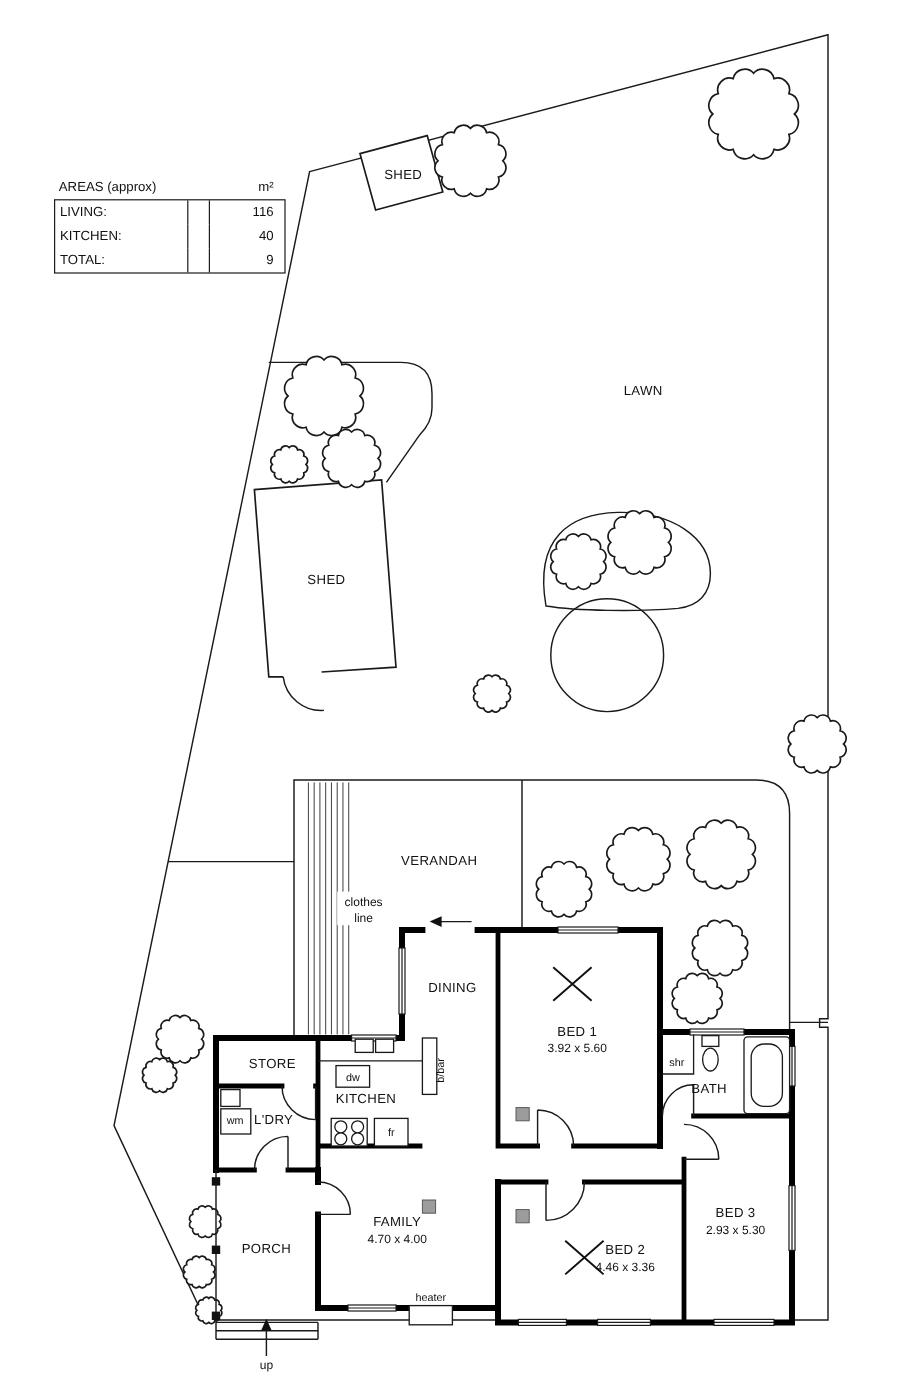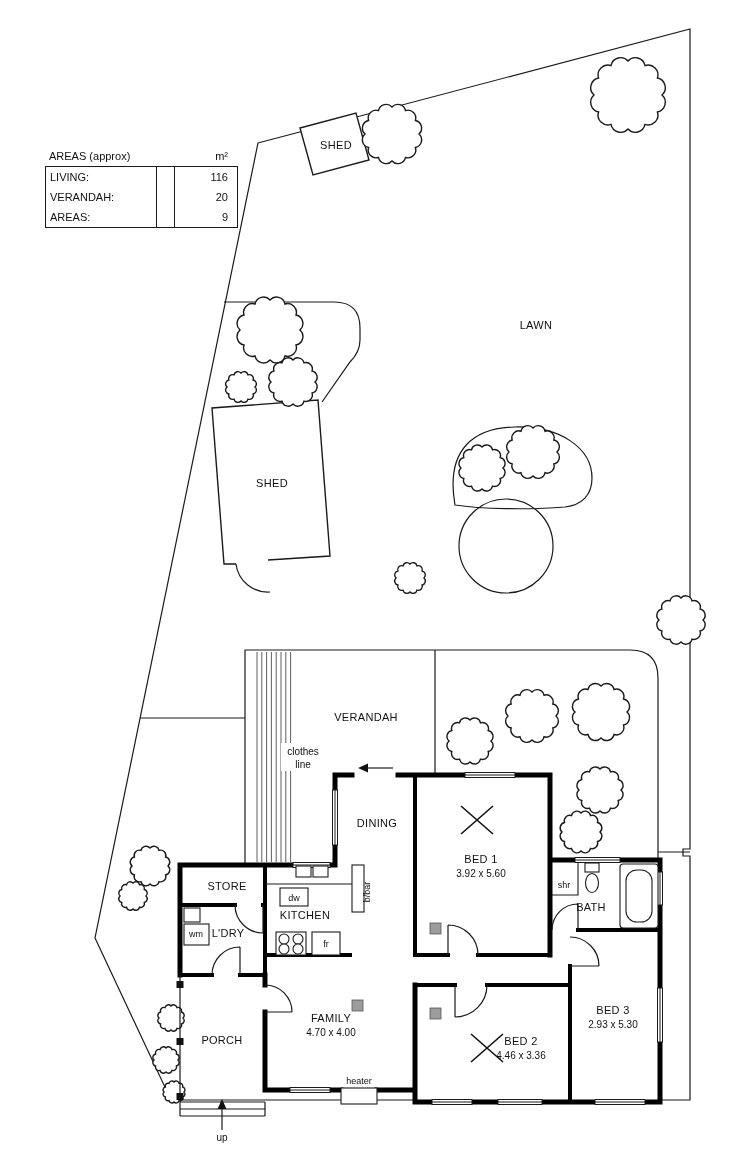--- a/index.html
+++ b/index.html
@@ -237,23 +237,23 @@
   <div class="areas-head">
     <span>AREAS (approx)</span>
     <span>m²</span>
   </div>
   <div class="areas-box">
     <div class="arow">
       <span class="alabel">LIVING:</span>
       <span class="aval">116</span>
     </div>
     <div class="arow">
-      <span class="alabel">VERANDAH:</span>
-      <span class="aval">20</span>
+      <span class="alabel">KITCHEN:</span>
+      <span class="aval">40</span>
     </div>
     <div class="arow">
-      <span class="alabel">AREAS:</span>
+      <span class="alabel">TOTAL:</span>
       <span class="aval">9</span>
     </div>
   </div>
 </div>
 
 </div>
 
 </body></html>

